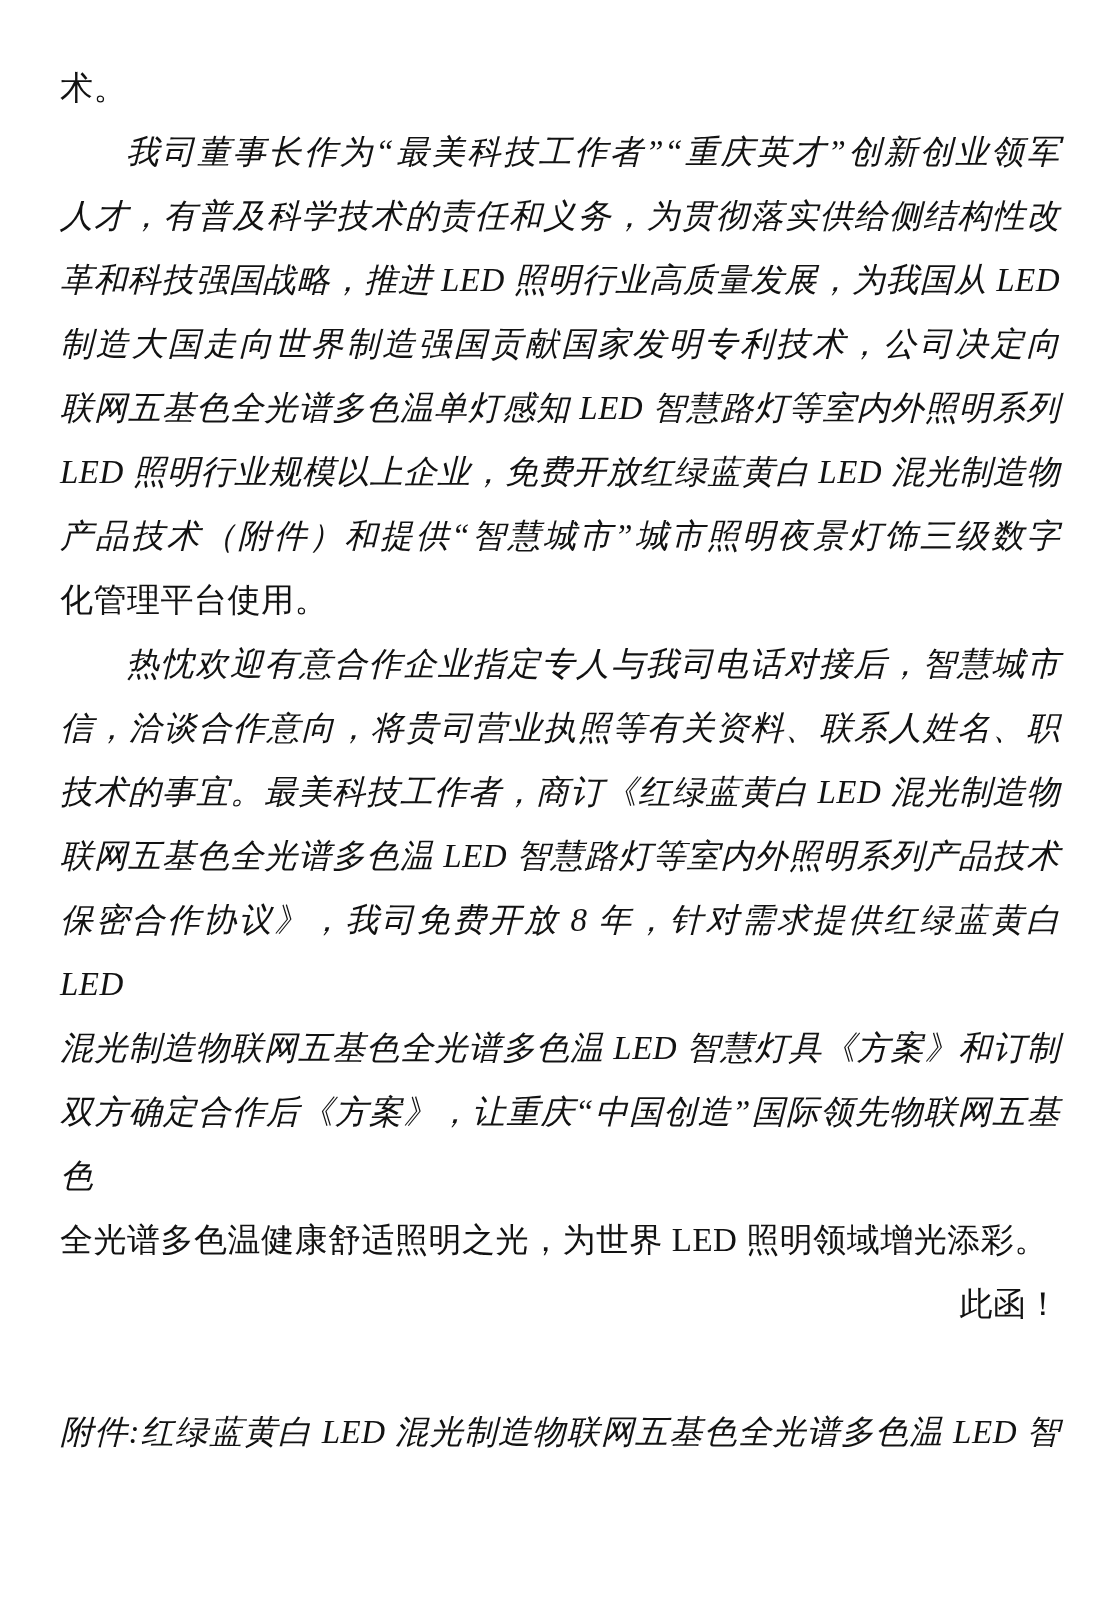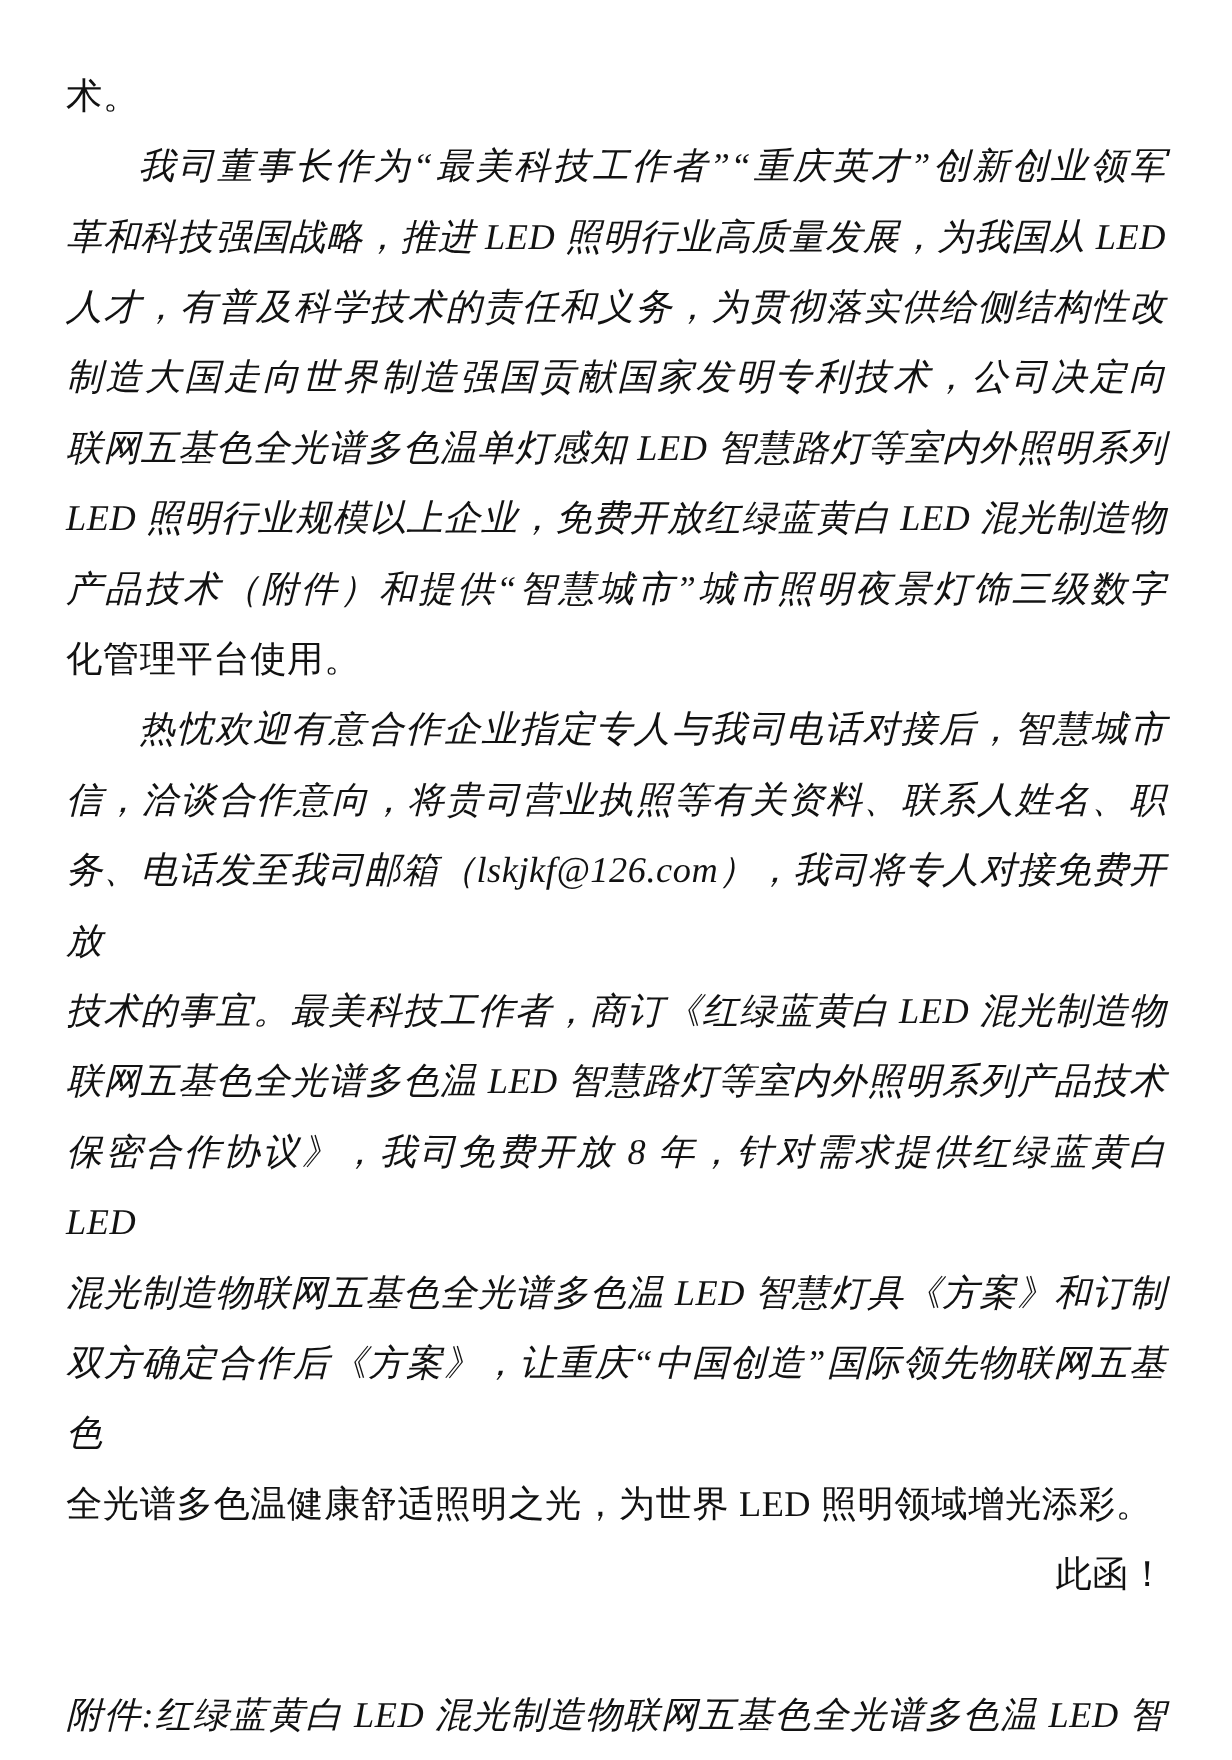--- a/index.html
+++ b/index.html
@@ -43,33 +43,32 @@
 <body>
 
 <div class="page">
 
   <div class="paragraph">
     <div class="line">术。</div>
   </div>
 
   <div class="paragraph">
     <div class="line j ind2">我司董事长作为“最美科技工作者”“重庆英才”创新创业领军</div>
+    <div class="line j">人才，有普及科学技术的责任和义务，为贯彻落实供给侧结构性改</div>
     <div class="line j">革和科技强国战略，推进 LED 照明行业高质量发展，为我国从 LED</div>
-    <div class="line j">人才，有普及科学技术的责任和义务，为贯彻落实供给侧结构性改</div>
     <div class="line j">制造大国走向世界制造强国贡献国家发明专利技术，公司决定向</div>
     <div class="line j">联网五基色全光谱多色温单灯感知 LED 智慧路灯等室内外照明系列</div>
     <div class="line j">LED 照明行业规模以上企业，免费开放红绿蓝黄白 LED 混光制造物</div>
     <div class="line j">产品技术（附件）和提供“智慧城市”城市照明夜景灯饰三级数字</div>
     <div class="line">化管理平台使用。</div>
   </div>
 
   <div class="paragraph">
     <div class="line j ind2">热忱欢迎有意合作企业指定专人与我司电话对接后，智慧城市</div>
     <div class="line j">信，洽谈合作意向，将贵司营业执照等有关资料、联系人姓名、职</div>
-    <div class="line j">务、电话发至我司邮箱（lskjkf@126.com），我司将专人对接免费开放</div>
     <div class="line j">技术的事宜。最美科技工作者，商订《红绿蓝黄白 LED 混光制造物</div>
     <div class="line j">联网五基色全光谱多色温 LED 智慧路灯等室内外照明系列产品技术</div>
     <div class="line j">保密合作协议》，我司免费开放 8 年，针对需求提供红绿蓝黄白 LED</div>
     <div class="line j">混光制造物联网五基色全光谱多色温 LED 智慧灯具《方案》和订制</div>
     <div class="line j">双方确定合作后《方案》，让重庆“中国创造”国际领先物联网五基色</div>
     <div class="line">全光谱多色温健康舒适照明之光，为世界 LED 照明领域增光添彩。</div>
   </div>
 
   <div class="paragraph">
     <div class="line ind2">此函！</div>

